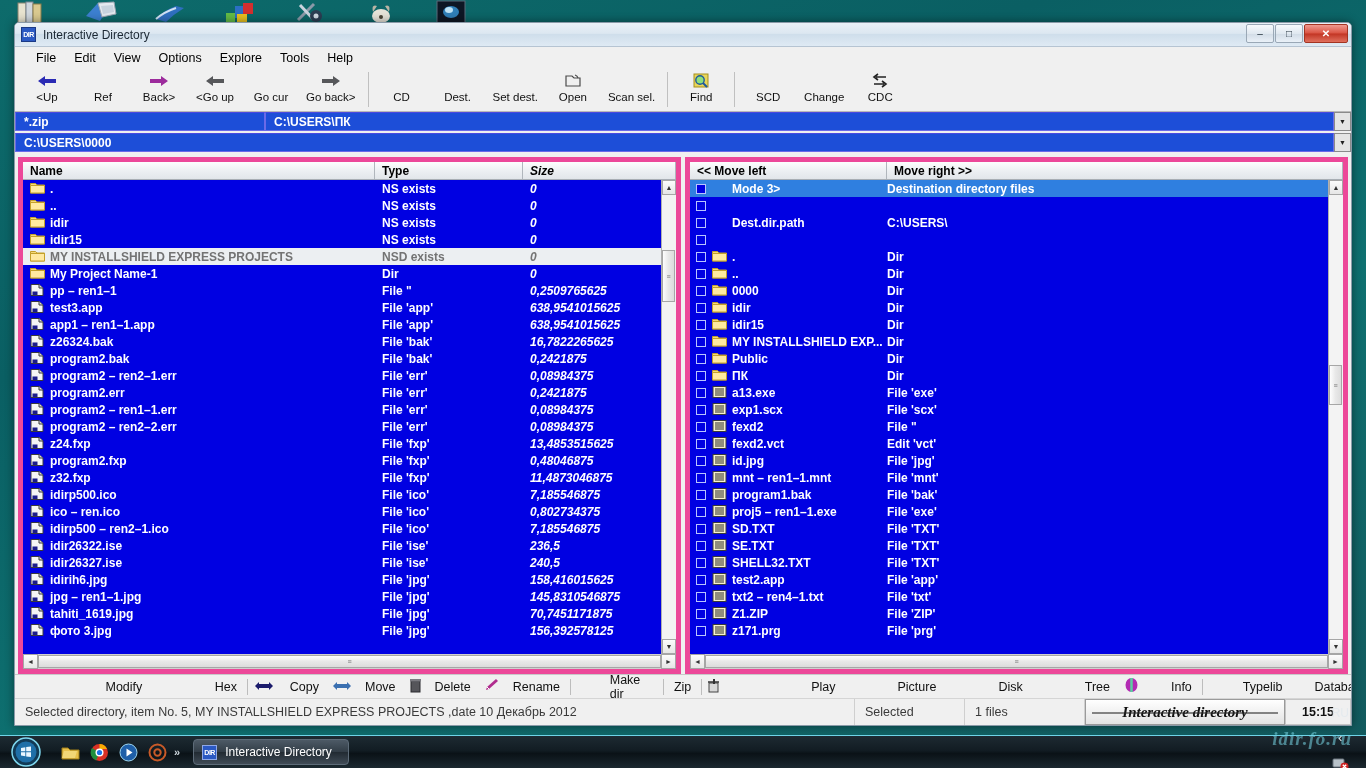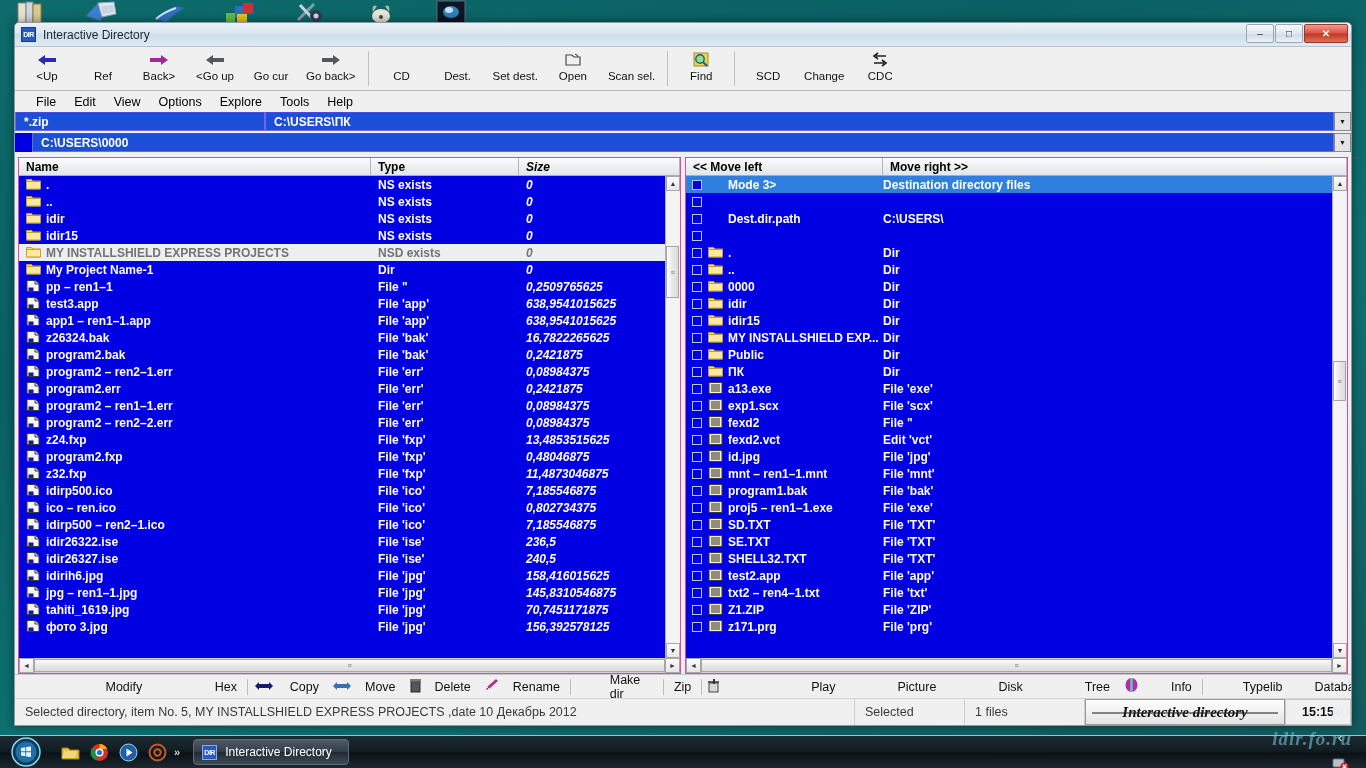--- a/index.html
+++ b/index.html
@@ -97,30 +97,30 @@
     overflow: hidden; white-space: nowrap;
   }
   .bb-left { width: 250px; min-width:250px; }
   .bb-right { flex: 1; }
   .bb-full { flex: 1; }
   .bb-arrow {
     width: 17px; min-width: 17px; background: #e4e4e4; border: 1px solid #8a8a8a;
     display: flex; align-items: center; justify-content: center;
     font-size: 7px; color: #202020;
   }
-  #path-row { margin-top: 2px; padding-left: 17px; }
+  #path-row { margin-top: 2px; }
 
   
   #panes {
     flex: 1; display: flex; padding: 5px 3px 0 3px; gap: 4px;
     background: #f0f0f0; min-height: 0;
   }
   .pane {
     flex: 1; display: flex; flex-direction: column;
-    border: 1px solid #ec4899; background: #0000e2;
+    border: 5px solid #ec4899; background: #0000e2;
     min-width: 0; min-height: 0;
   }
   .pane-head {
     display: flex; height: 18px; min-height: 18px;
     background: linear-gradient(to bottom,#fdfdfd,#eceff2 55%,#e2e6ea);
     border-bottom: 1px solid #a8aeb4;
     font-size: 12px; font-weight: bold; color: #000;
   }
   .pane-head .hcell {
     display: flex; align-items: center; padding-left: 7px;
@@ -329,20 +329,30 @@
   <div id="titlebar">
     <div id="app-badge">DIR</div>
     <div id="title-text">Interactive Directory</div>
     <div id="win-buttons">
       <div class="win-btn">–</div>
       <div class="win-btn">□</div>
       <div class="win-btn close">✕</div>
     </div>
   </div>
 
+  <div id="menubar">
+    <div class="menu-item">File</div>
+    <div class="menu-item">Edit</div>
+    <div class="menu-item">View</div>
+    <div class="menu-item">Options</div>
+    <div class="menu-item">Explore</div>
+    <div class="menu-item">Tools</div>
+    <div class="menu-item">Help</div>
+  </div>
+
   <div id="toolbar">
     <div class="tb-pane">
       <div class="tb-btn">
         <div class="tb-icon">
           <svg width="24" height="12" viewBox="0 0 24 12">
               <path d="M3 6 L10 1 L10 4 L21 4 L21 8 L10 8 L10 11 Z" fill="#2a2ab4"></path>
             </svg>
         </div>
         <div class="tb-label">&lt;Up</div>
       </div>
@@ -439,30 +449,20 @@
       <div class="tb-btn">
         <div class="tb-icon">
           <svg width="22" height="16" viewBox="0 0 22 16">
               <path d="M17 4 L7 4 M9 1 L5 4 L9 7" stroke="#222" stroke-width="1.6" fill="none"></path>
               <path d="M5 11 L15 11 M13 8 L17 11 L13 14" stroke="#222" stroke-width="1.6" fill="none"></path>
             </svg>
         </div>
         <div class="tb-label">CDC</div>
       </div>
     </div>
-  </div>
-
-  <div id="menubar">
-    <div class="menu-item">File</div>
-    <div class="menu-item">Edit</div>
-    <div class="menu-item">View</div>
-    <div class="menu-item">Options</div>
-    <div class="menu-item">Explore</div>
-    <div class="menu-item">Tools</div>
-    <div class="menu-item">Help</div>
   </div>
 
   <div class="blue-bar-row">
     <div class="blue-bar bb-left">*.zip</div>
     <div class="blue-bar bb-right">C:\USERS\ПК</div>
     <div class="bb-arrow">▼</div>
   </div>
 
   <div class="blue-bar-row" id="path-row">
     <div class="blue-bar bb-full">C:\USERS\0000</div>

